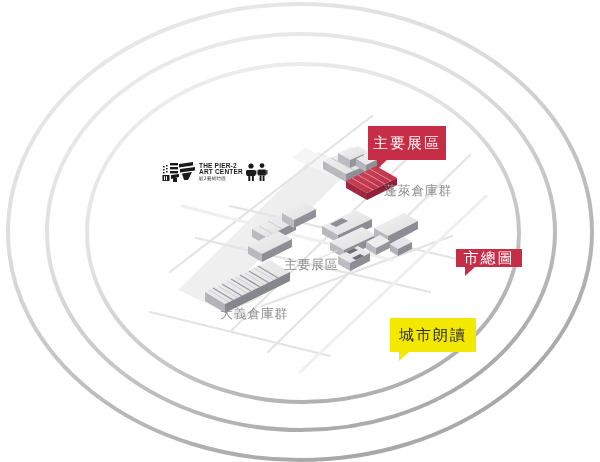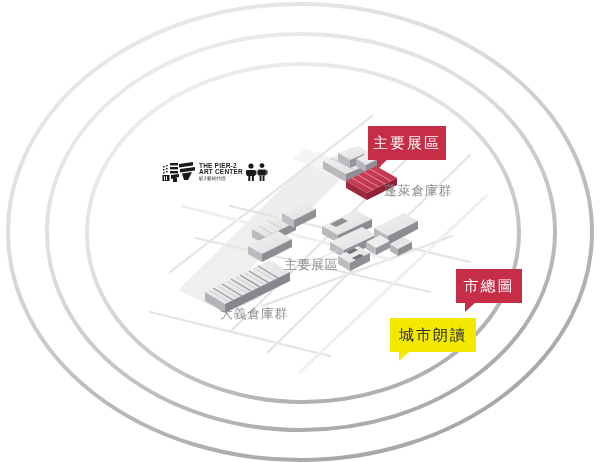--- a/index.html
+++ b/index.html
@@ -57,21 +57,21 @@
   }
   .bubble-yellow .btxt { color: #2b2b2b; }
   .btxt {
     position: relative;
     z-index: 2;
     font-size: 15px;
     font-weight: 400;
   }
 
   #bubble-main  { left: 368px; top: 126px; width: 78px; height: 34px; }
-  #bubble-lib   { left: 456px; top: 249px; width: 66px; height: 34px; margin-top: 20px; }
+  #bubble-lib   { left: 456px; top: 249px; width: 66px; height: 18px; }
   #bubble-read  { left: 390px; top: 318px; width: 86px; height: 34px; }
 
   
   .maplabel {
     position: absolute;
     font-family: Liberation Serif, serif;
     font-size: 13px;
     color: #8e8e8e;
     letter-spacing: 0.6px;
     white-space: nowrap;

